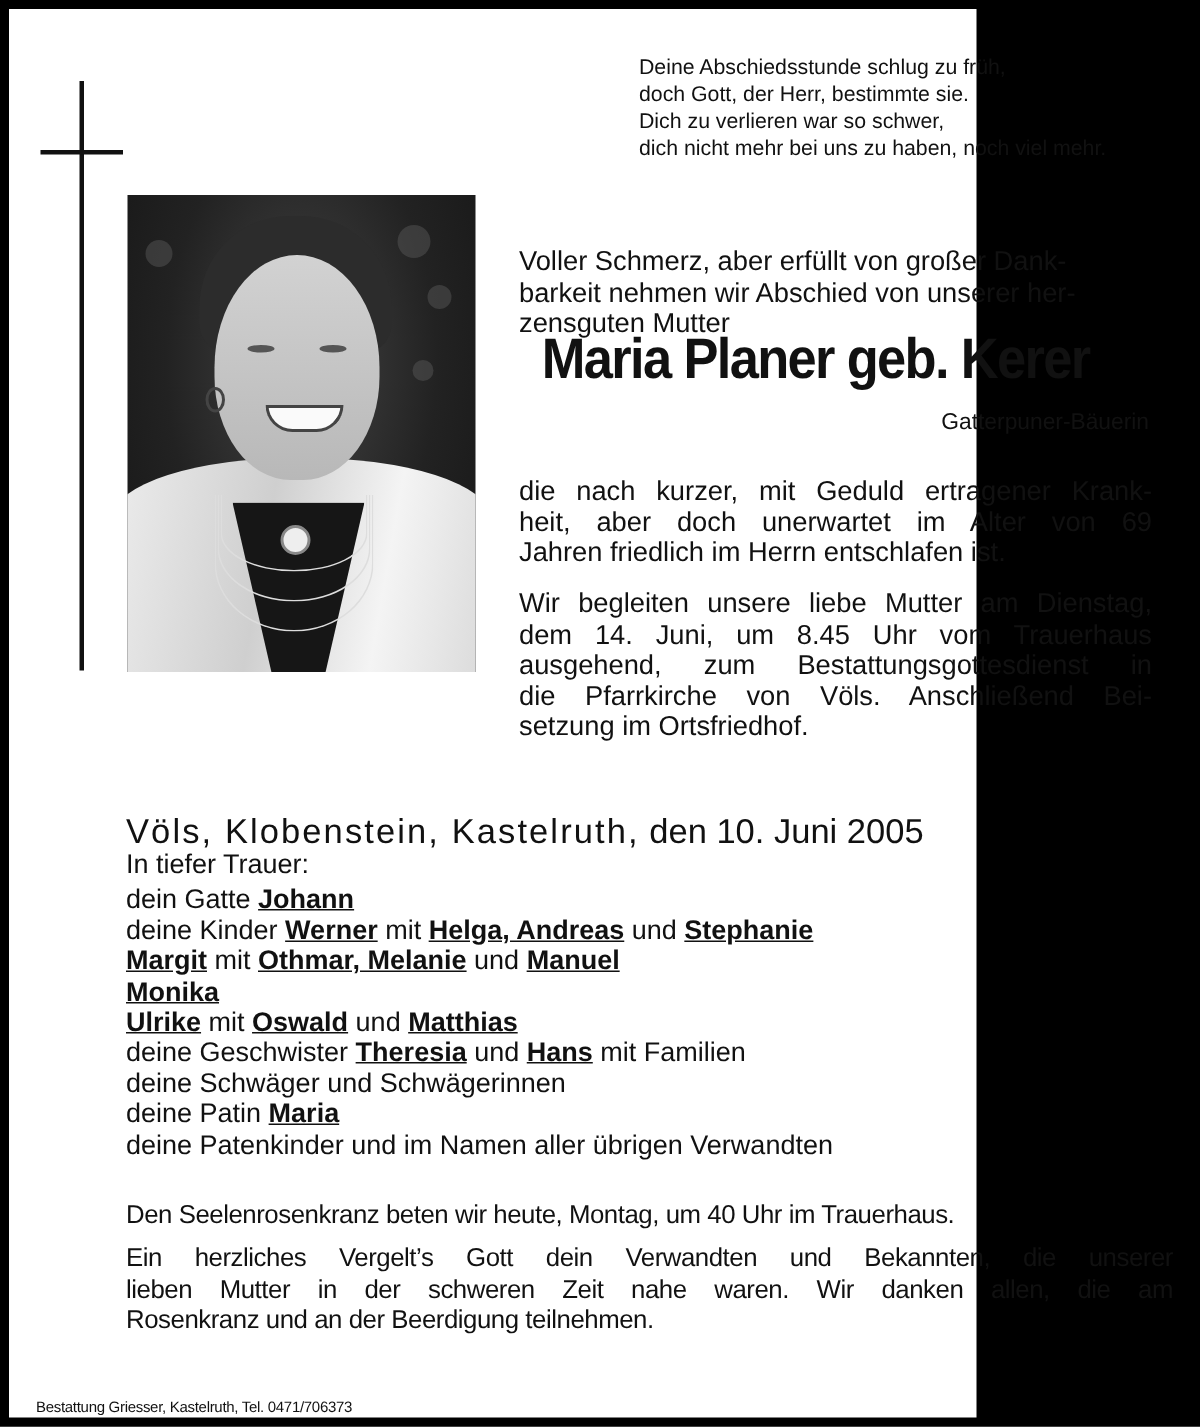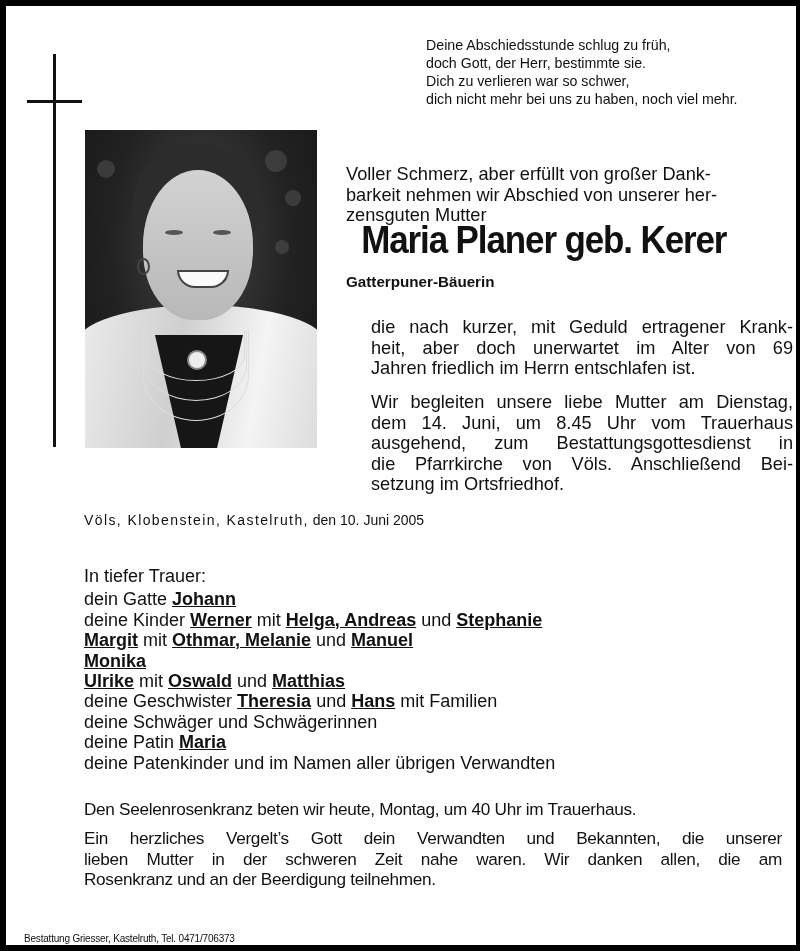--- a/index.html
+++ b/index.html
@@ -1,18 +1,18 @@
 <!DOCTYPE html>
 <html><head>
 <meta charset="utf-8">
 <style>
   html, body { margin: 0; padding: 0; background: #000; }
   body { width: 800px; height: 951px; position: relative; overflow: hidden; }
   .page {
-    position: absolute; left: 6px; top: 6px; width: 790px; height: 939px;
+    position: absolute; left: 6px; top: 6px; width: 645px; height: 939px;
     background: #fff; color: #111;
     font-family: "Liberation Sans", sans-serif;
   }
   .cross-v { position: absolute; left: 47px; top: 48px; width: 3px; height: 393px; background: #111; }
   .cross-h { position: absolute; left: 21px; top: 94px; width: 55px; height: 3px; background: #111; }
 
   .poem { position: absolute; left: 420px; top: 30px; font-size: 14.2px; line-height: 18px; }
   .poem div { white-space: nowrap; }
 
   .photo {
@@ -25,28 +25,28 @@
   .photo .eye { position: absolute; top: 100px; width: 18px; height: 5px; border-radius: 50%; background: #555; }
   .photo .mouth { position: absolute; left: 92px; top: 140px; width: 48px; height: 14px; border-radius: 0 0 24px 24px; background: #fafafa; border: 2px solid #444; }
   .photo .earring { position: absolute; left: 52px; top: 128px; width: 9px; height: 13px; border-radius: 50%; border: 2px solid #444; }
   .photo .shawl { position: absolute; left: -10px; top: 175px; width: 252px; height: 160px; background: linear-gradient(100deg, #ededed 0%, #cfcfcf 40%, #f4f4f4 70%, #d8d8d8 100%); border-radius: 50% 50% 0 0 / 25% 25% 0 0; }
   .photo .dress { position: absolute; left: 70px; top: 205px; width: 88px; height: 115px; background: #161616; clip-path: polygon(0 0, 100% 0, 70% 100%, 30% 100%); }
   .photo .chain { position: absolute; border: 1.5px solid #ddd; border-top: none; border-radius: 0 0 50% 50%; }
   .photo .brooch { position: absolute; left: 102px; top: 220px; width: 16px; height: 16px; border-radius: 50%; background: #eee; border: 2px solid #888; }
 
   .intro { position: absolute; left: 340px; top: 124px; width: 420px; font-size: 18.2px; line-height: 20.5px; margin-top: 34px; }
   .name { position: absolute; left: 340px; top: 212px; width: 430px; text-align: center; font-size: 38px; font-weight: bold; letter-spacing: -1.2px; line-height: 44px; transform: scaleX(0.92); transform-origin: left top; white-space: nowrap; }
-  .subtitle { position: absolute; left: 340px; top: 267px; width: 420px; text-align: left; font-size: 15.2px; font-weight: bold; }
-  .para { position: absolute; left: 340px; width: 422px; font-size: 18.2px; line-height: 20.5px; text-align: justify; margin-left: 25px; }
+  .subtitle { position: absolute; left: 340px; top: 267px; width: 420px; text-align: right; font-size: 15.2px; font-weight: normal; }
+  .para { position: absolute; left: 340px; width: 422px; font-size: 18.2px; line-height: 20.5px; text-align: justify; }
   .para div { text-align: justify; text-align-last: justify; }
   .para div.last { text-align-last: left; }
   .p1 { top: 311px; }
   .p2 { top: 386px; }
 
-  .place { position: absolute; left: 78px; top: 506px; font-size: 14px; white-space: nowrap; }
+  .place { position: absolute; left: 78px; top: 535px; font-size: 23px; white-space: nowrap; }
   .place .spaced { letter-spacing: 1.4px; }
   .mourn { position: absolute; left: 78px; top: 560px; font-size: 18px; line-height: 20.4px; }
   .mourn .head { margin-bottom: 3px; }
   .mourn div { white-space: nowrap; }
   .mourn b { font-weight: bold; text-decoration: underline; }
 
   .rosary { position: absolute; left: 78px; top: 793px; font-size: 17.2px; white-space: nowrap; letter-spacing: -0.3px; }
   .thanks { position: absolute; left: 78px; top: 822px; width: 698px; font-size: 17.2px; line-height: 20.6px; letter-spacing: -0.3px; }
   .thanks div { text-align: justify; text-align-last: justify; }
   .thanks div.last { text-align-last: left; }

